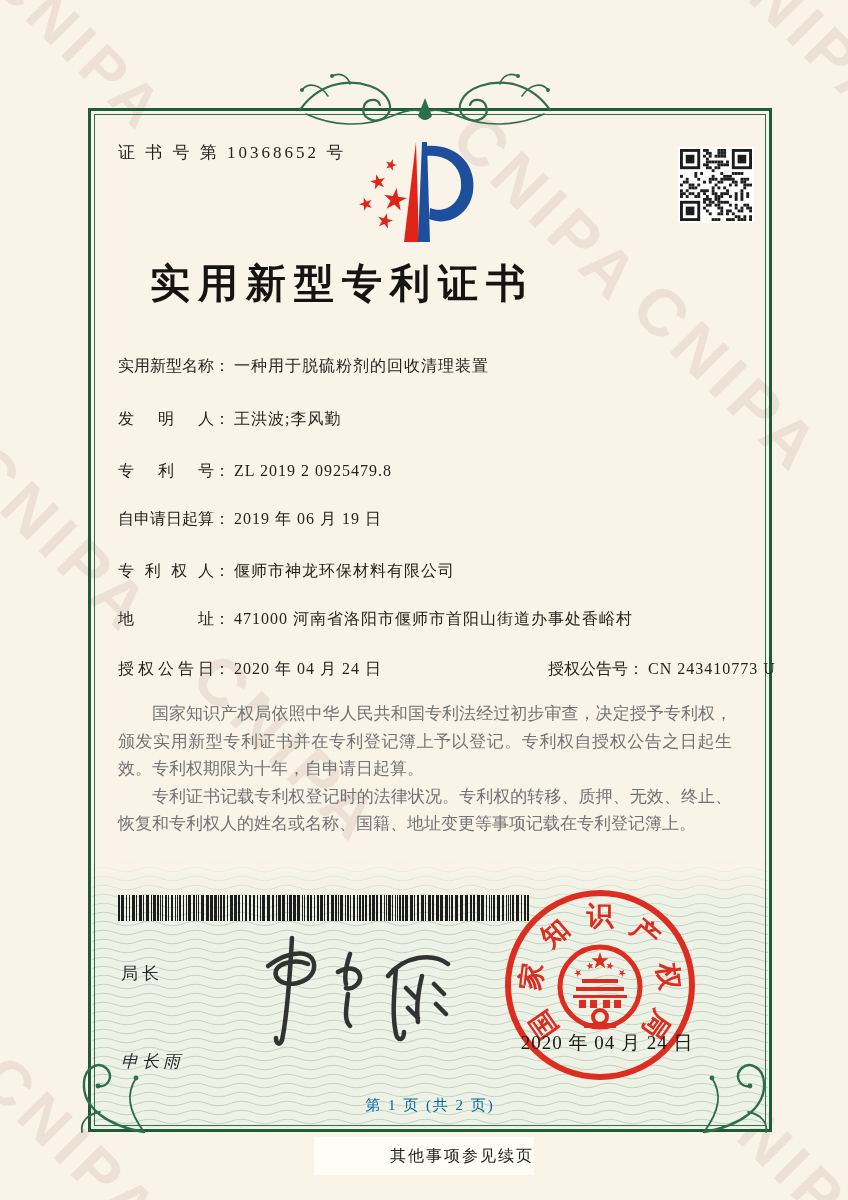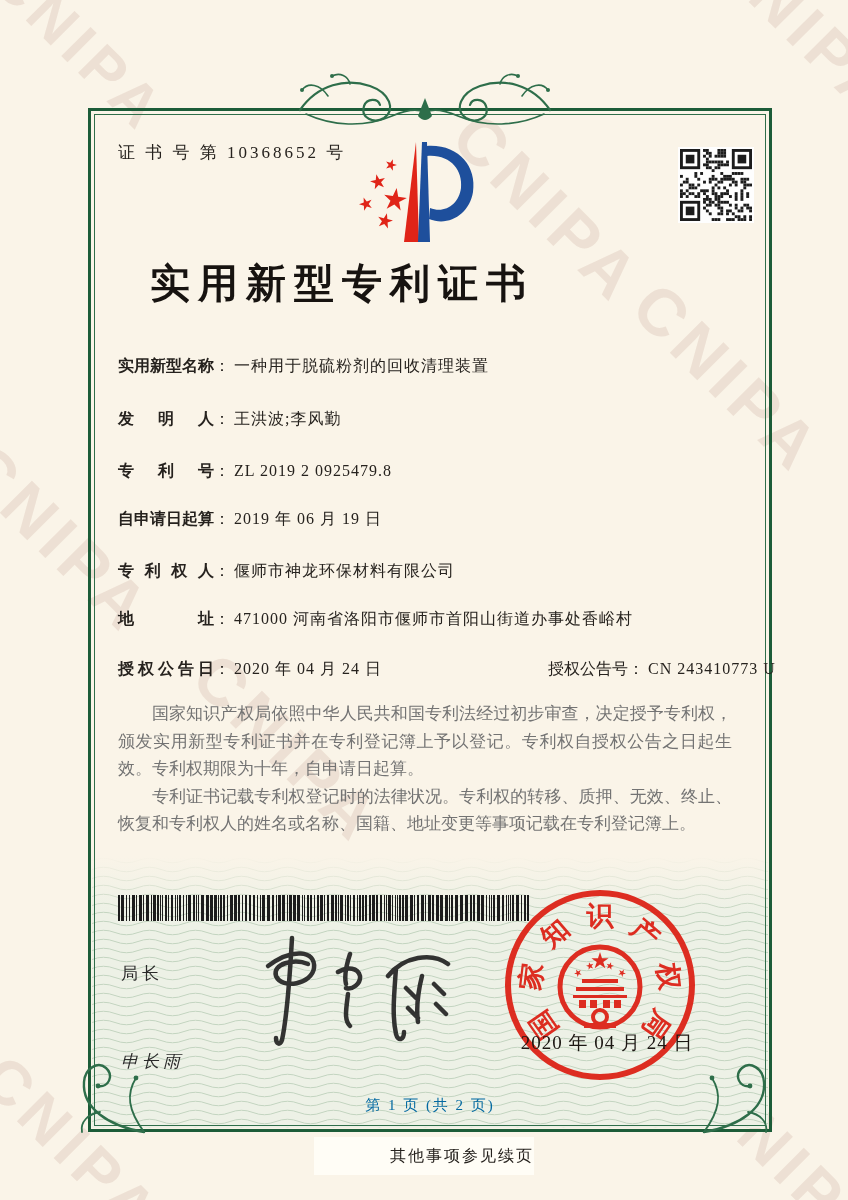--- a/index.html
+++ b/index.html
@@ -21,21 +21,21 @@
   .cert-no{position:absolute;left:118px;top:141px;font-size:17px;letter-spacing:3px;color:#26221e;}
 
   .qr-wrap{position:absolute;left:678px;top:147px;width:76px;height:76px;background:#fefefe;padding:2px;box-sizing:border-box;}
 
   .logo{position:absolute;left:358px;top:138px;width:126px;height:116px;}
 
   .title{position:absolute;left:0;top:256px;width:684px;text-align:center;
          font-size:40px;font-weight:bold;letter-spacing:8px;color:#171310;}
 
   .f-row{position:absolute;left:118px;font-size:16px;color:#26221e;white-space:nowrap;}
-  .f-label{display:inline-block;width:96px;text-align:justify;text-align-last:justify;font-weight:bold;}
+  .f-label{display:inline-block;width:96px;text-align:justify;text-align-last:justify;}
   .f-colon{display:inline-block;}
   .f-value{display:inline-block;margin-left:4px;letter-spacing:1px;}
   .f-grant2{position:absolute;left:430px;top:0;}
 
   .body-text{position:absolute;left:118px;top:700px;width:614px;font-size:17px;line-height:27.5px;
              color:#737373;text-align:justify;}
   .body-text p{margin:0;text-indent:2em;}
 
   .barcode{position:absolute;left:118px;top:895px;width:412px;height:26px;}
 

